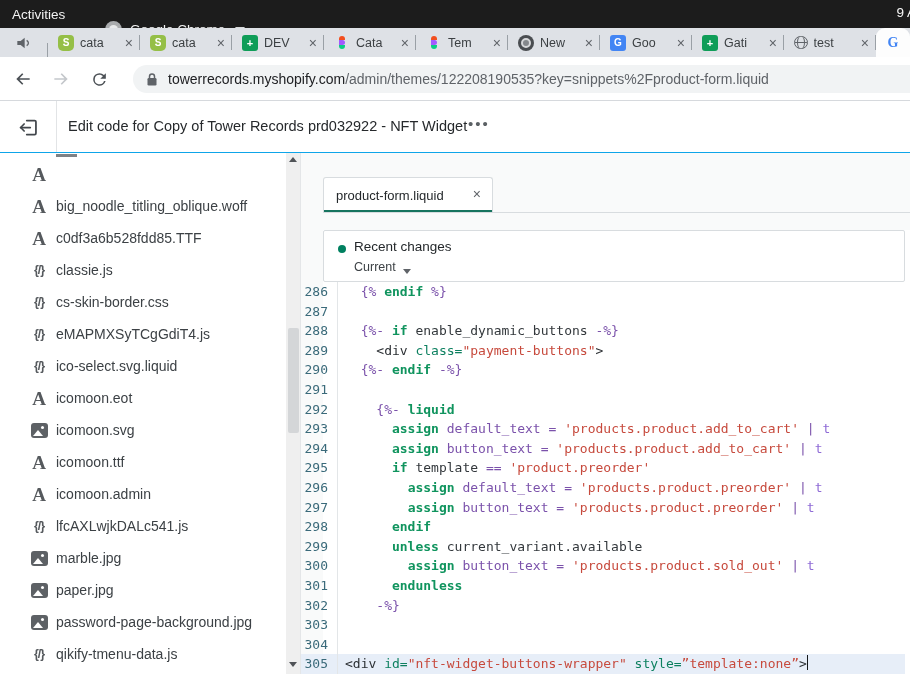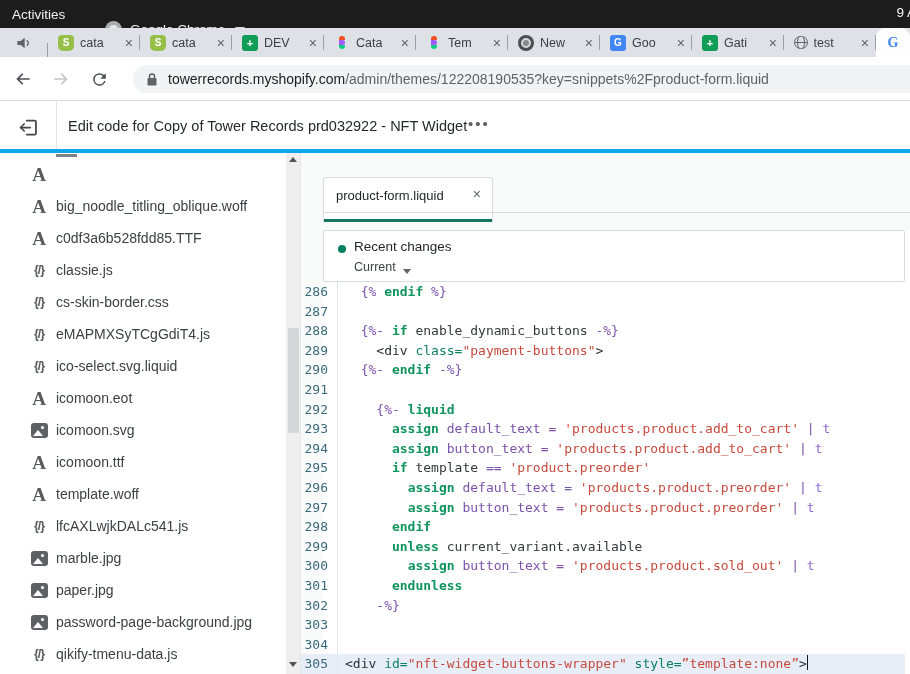--- a/index.html
+++ b/index.html
@@ -43,21 +43,21 @@
   .fav-globe::after{content:'';position:absolute;left:-2px;right:-2px;top:50%;height:1.3px;background:#5f6368;margin-top:-0.6px;}
   .fav-google{color:#4285f4;font-size:14px;font-family:"Liberation Serif",serif;}
   
   #toolbar{position:absolute;left:0;top:57px;width:910px;height:44px;background:#fff;border-bottom:1px solid #d6d9dd;box-sizing:border-box;}
   .navbtn{position:absolute;top:11px;width:22px;height:22px;display:flex;align-items:center;justify-content:center;}
   #url-pill{position:absolute;left:133px;right:-16px;top:8px;height:28px;border-radius:14px;background:#f1f3f4;
     display:flex;align-items:center;padding-left:13px;}
   #url-text{font-size:14px;margin-left:10px;white-space:nowrap;color:#202124;}
   #url-text .path{color:#5f6368;}
   
-  #app-header{position:absolute;left:0;top:101px;width:910px;height:52px;background:#fff;border-bottom:4px solid #0ea5e9;box-sizing:border-box;padding-left:17px;}
+  #app-header{position:absolute;left:0;top:101px;width:910px;height:52px;background:#fff;border-bottom:1px solid #0ea5e9;box-sizing:border-box;padding-left:17px;}
   #exit-btn{position:absolute;left:16px;top:14px;width:24px;height:24px;display:flex;align-items:center;justify-content:center;}
   #header-divider{position:absolute;left:56px;top:0;bottom:0;width:1px;background:#e2e4e6;}
   #page-title{position:absolute;left:68px;top:17px;font-size:14.5px;color:#26292c;}
   #more-dots{position:absolute;left:468px;top:14px;font-size:15px;color:#5b6064;letter-spacing:2px;}
   
   #sidebar{position:absolute;left:0;top:153px;width:285px;height:521px;background:#fff;overflow:hidden;}
   #clipped-item{position:absolute;left:56px;top:1px;width:21px;height:3px;background:#7e8286;}
   #file-list{position:absolute;left:0;top:5px;right:0;}
   .file-item{height:32px;display:flex;align-items:center;padding-left:26px;}
   .ficon{width:26px;text-align:center;color:#55595d;flex:none;}
@@ -71,21 +71,21 @@
   
   #side-scroll{position:absolute;left:286px;top:153px;width:14px;height:521px;background:#efefef;}
   #scroll-up{position:absolute;left:0;top:4px;width:14px;height:10px;display:flex;justify-content:center;}
   #scroll-up i{width:0;height:0;border-left:4px solid transparent;border-right:4px solid transparent;border-bottom:5px solid #505357;}
   #scroll-down{position:absolute;left:0;bottom:2px;width:14px;height:10px;display:flex;justify-content:center;}
   #scroll-down i{width:0;height:0;border-left:4px solid transparent;border-right:4px solid transparent;border-top:5px solid #505357;}
   #scroll-thumb{position:absolute;left:1.5px;top:175px;width:11px;height:105px;background:#d4d6d8;border-radius:2px;}
   #side-border{position:absolute;left:300px;top:153px;bottom:0;width:1px;background:#e4e6e8;}
   
   #main{position:absolute;left:301px;top:153px;right:0;bottom:0;background:#f9fafa;}
-  #editor-tab{position:absolute;left:22px;top:24px;width:170px;height:45px;background:#fff;
+  #editor-tab{position:absolute;left:22px;top:24px;width:170px;height:36px;background:#fff;
     border:1px solid #d8dcdf;border-bottom:none;border-radius:3px 3px 0 0;box-sizing:border-box;}
   #editor-tab-label{position:absolute;left:12px;top:10px;font-size:13px;color:#24282b;}
   #editor-tab-close{position:absolute;right:11px;top:8px;font-size:14px;color:#5f6368;}
   #tab-underline{position:absolute;left:0;right:0;bottom:0;height:3px;background:#17745f;}
   #tabstrip-border{position:absolute;left:22px;right:0;top:59px;height:1px;background:#d8dcdf;}
   #code-surface{position:absolute;left:22px;top:77px;right:0;bottom:0;background:#fff;}
   #changes-panel{position:absolute;left:22px;top:77px;width:582px;height:52px;background:#fff;
     border:1px solid #d8dcdf;border-radius:2px;box-sizing:border-box;}
   #changes-dot{position:absolute;left:14px;top:14px;width:8px;height:8px;border-radius:50%;background:#008060;}
   #changes-label{position:absolute;left:30px;top:8px;font-size:13.5px;color:#24282b;}
@@ -268,21 +268,21 @@
           <i></i>
         </span>
         <span class="fname">icomoon.svg</span>
       </div>
       <div class="file-item">
         <span class="ficon ficon-font">A</span>
         <span class="fname">icomoon.ttf</span>
       </div>
       <div class="file-item">
         <span class="ficon ficon-font">A</span>
-        <span class="fname">template.woff</span>
+        <span class="fname">icomoon.admin</span>
       </div>
       <div class="file-item">
         <span class="ficon ficon-code">{/}</span>
         <span class="fname">lfcAXLwjkDALc541.js</span>
       </div>
       <div class="file-item">
         <span class="ficon ficon-image">
           <i></i>
         </span>
         <span class="fname">marble.jpg</span>

